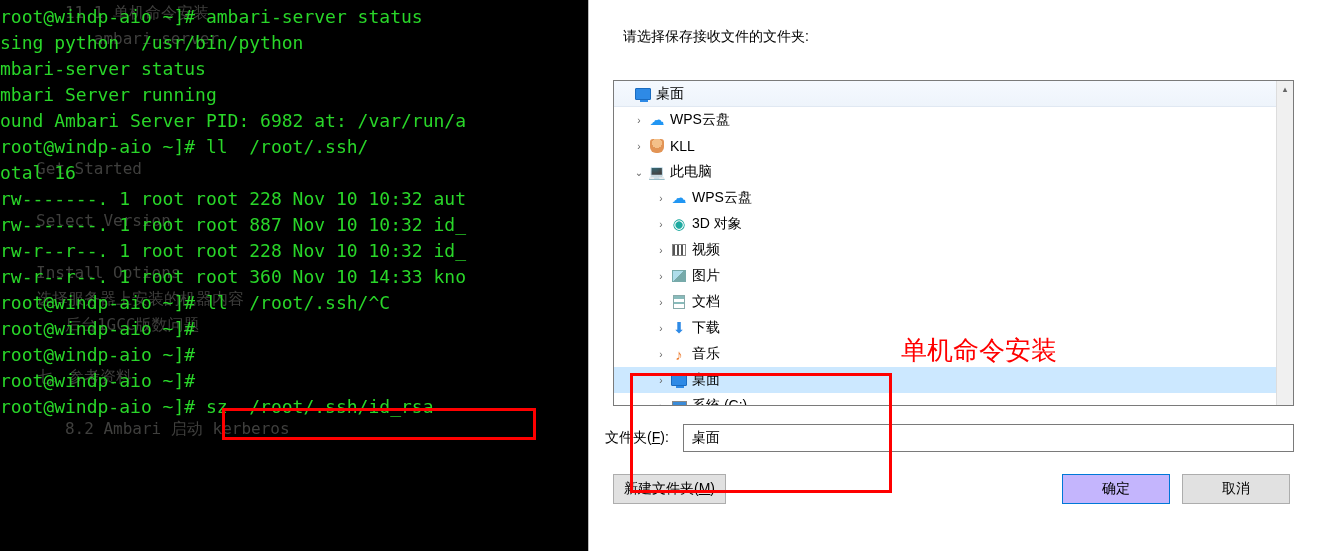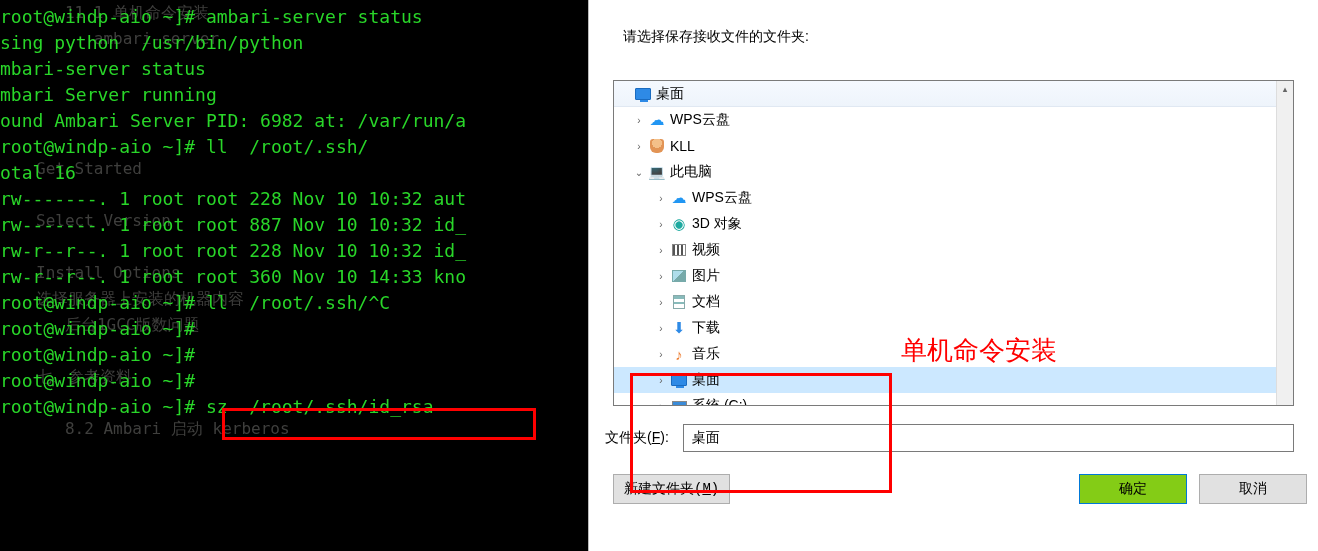--- a/index.html
+++ b/index.html
@@ -133,37 +133,36 @@
     .folder-row .fl u { text-decoration: underline; }
     .folder-input {
       flex: 1;
       height: 28px;
       border: 1px solid #7a7a7a;
       font-size: 14px;
       padding: 0 8px;
     }
     .button-row {
       display: flex;
-      margin: 22px 11px 0 24px;
+      margin: 22px 28px 0 24px;
       align-items: center;
-      font-family: Liberation Mono, monospace;
     }
     .dlg-button {
       height: 30px;
       min-width: 108px;
       border: 1px solid #adadad;
       background: #e1e1e1;
       font-size: 14px;
       font-family: inherit;
       cursor: default;
       padding: 0 10px;
     }
     .dlg-button.primary {
       border: 1px solid #0078d7;
-      background: #84cc16;
+      background: #c4b5fd;
     }
     .spacer { flex: 1; }
     .red-box-tree {
       position: absolute;
       border: 3px solid #ff0000;
       left: 630px;
       top: 373px;
       width: 262px;
       height: 120px;
       pointer-events: none;

